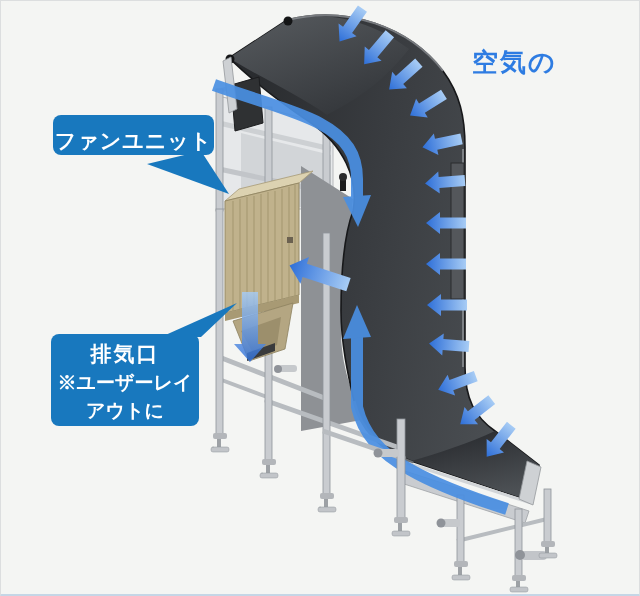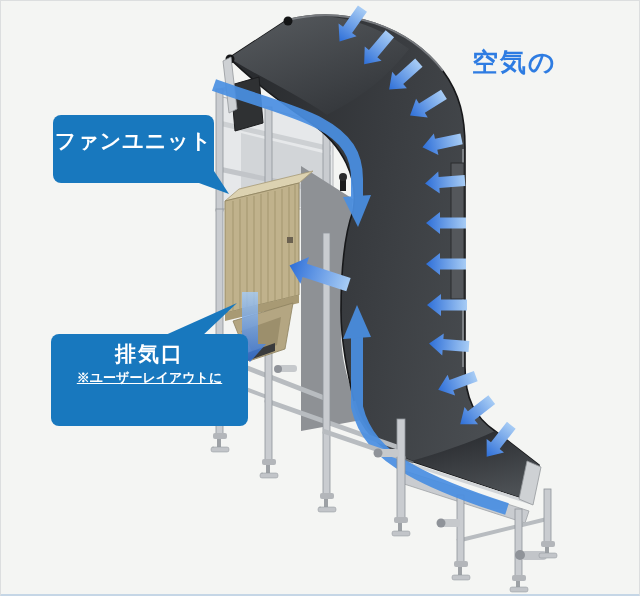--- a/index.html
+++ b/index.html
@@ -14,36 +14,35 @@
   .canvas svg{position:absolute;left:0;top:0;}
   .callout{
     position:absolute;
     background:var(--label-blue,#1878be);
     color:#ffffff;
     border-radius:8px;
     text-align:center;
     z-index:5;
   }
   .callout.fan{
-    left:52px;top:114px;width:161px;height:68px;
+    left:52px;top:114px;width:161px;height:40px;
     font-size:21px;font-weight:bold;line-height:52px;
     letter-spacing:1px;
   }
   .callout.exhaust{
-    left:50px;top:333px;width:197px;height:92px;
+    left:50px;top:333px;width:148px;height:92px;
     padding-top:0;
   }
   .exhaust-title{
     font-size:21px;font-weight:bold;line-height:1.0;
     margin-top:9px;letter-spacing:2px;
   }
   .exhaust-note{
-    font-size:13px;font-weight:600;line-height:1.45;margin-top:5px;
+    font-size:19px;font-weight:600;line-height:1.45;margin-top:5px;
     letter-spacing:0px;
-    text-decoration:underline;
   }
   .airflow-text{
     position:absolute;left:471px;top:46px;
     color:var(--air-text-blue,#2e7ce2);
     font-size:26px;font-weight:bold;line-height:1.22;
     letter-spacing:2px;z-index:5;
   }
 </style>
 </head>
 <body>

